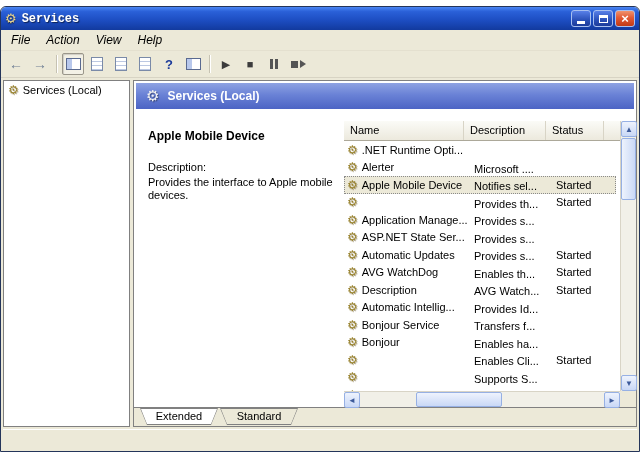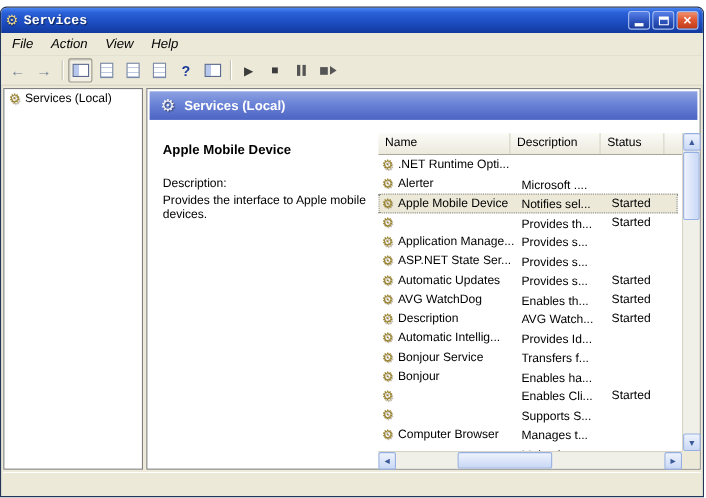--- a/index.html
+++ b/index.html
@@ -328,18 +328,28 @@
             <span class="sbtn left">◄</span>
             <span class="hthumb"></span>
             <span class="sbtn right">►</span>
           </div>
 
           <div class="corner"></div>
         </div>
 
       </div>
 
+      <div class="tabs">
+        <div class="tab active">
+          <span class="tab-bg"></span>
+          <span class="tab-label">Extended</span>
+        </div>
+        <div class="tab">
+          <span class="tab-bg"></span>
+          <span class="tab-label">Standard</span>
+        </div>
+      </div>
 
     </div>
   </div>
 
   <div class="statusbar"></div>
 </div>
 
 </body></html>

